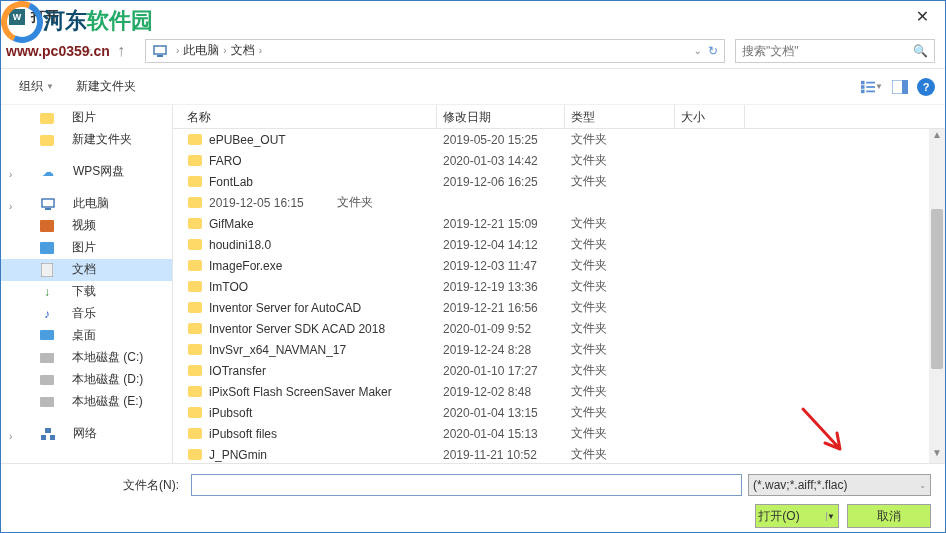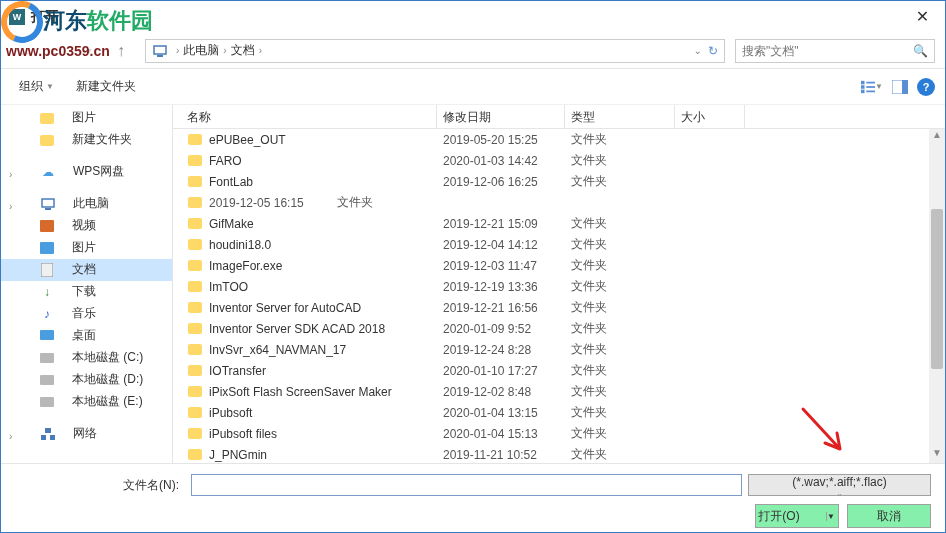--- a/index.html
+++ b/index.html
@@ -64,23 +64,23 @@
     .file-type { width: 110px; color: #555; }
     
     .scrollbar-v { position: absolute; right: 0; top: 0; bottom: 0; width: 16px; background: #f0f0f0; }
     .scroll-thumb { position: absolute; left: 2px; right: 2px; top: 80px; height: 160px; background: #c0c0c0; border-radius: 2px; }
     .scroll-arrow { position: absolute; left: 0; right: 0; height: 16px; text-align: center; color: #888; font-size: 10px; }
     
     .bottom-area { border-top: 1px solid #e5e5e5; padding: 10px 14px; }
     .filename-row { display: flex; align-items: center; gap: 6px; margin-bottom: 8px; }
     .filename-label { width: 170px; text-align: right; padding-right: 6px; }
     .filename-input { flex: 1; height: 22px; border: 1px solid #7a9cc6; padding: 0 4px; outline: none; }
-    .filetype-select { width: 183px; height: 22px; border: 1px solid #a0a0a0; background: #e8e8e8; padding: 0 4px; display: flex; align-items: center; justify-content: space-between; flex-direction: column; }
+    .filetype-select { width: 183px; height: 22px; border: 1px solid #a0a0a0; background: #e8e8e8; padding: 0 4px; display: flex; align-items: center; justify-content: space-between; }
     .btn-row { display: flex; justify-content: flex-end; gap: 8px; }
-    .btn { width: 84px; height: 24px; border: 1px solid #a0a0a0; background: #86efac; font-size: 12px; display: flex; align-items: center; justify-content: center; cursor: pointer; gap: 20px; }
+    .btn { width: 84px; height: 24px; border: 1px solid #a0a0a0; background: #bef264; font-size: 12px; display: flex; align-items: center; justify-content: center; cursor: pointer; gap: 20px; }
     .btn-drop { width: 12px; border-left: 1px solid #a0a0a0; margin-left: 4px; font-size: 8px; }
     
     .red-arrow { position: absolute; right: 90px; top: 400px; z-index: 100; pointer-events: none; }
     .red-arrow svg { width: 60px; height: 60px; }
   </style>
 </head>
 <body>
 
 <div class="watermark">
   <span class="watermark-logo"><span class="logo-arc orange"></span><span class="logo-arc blue"></span></span><span class="watermark-text">河东</span><span class="watermark-text2">软件园</span>

